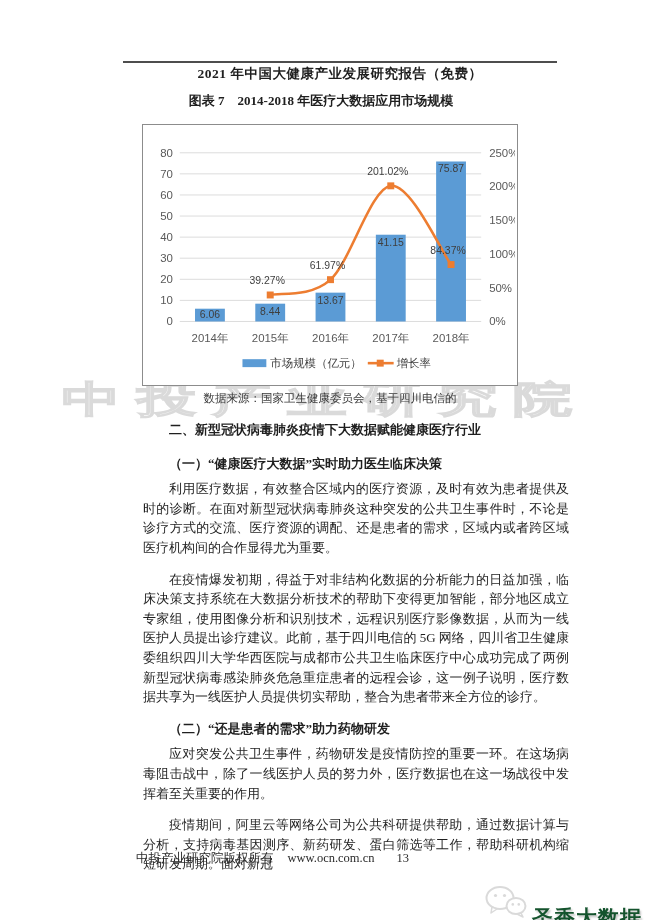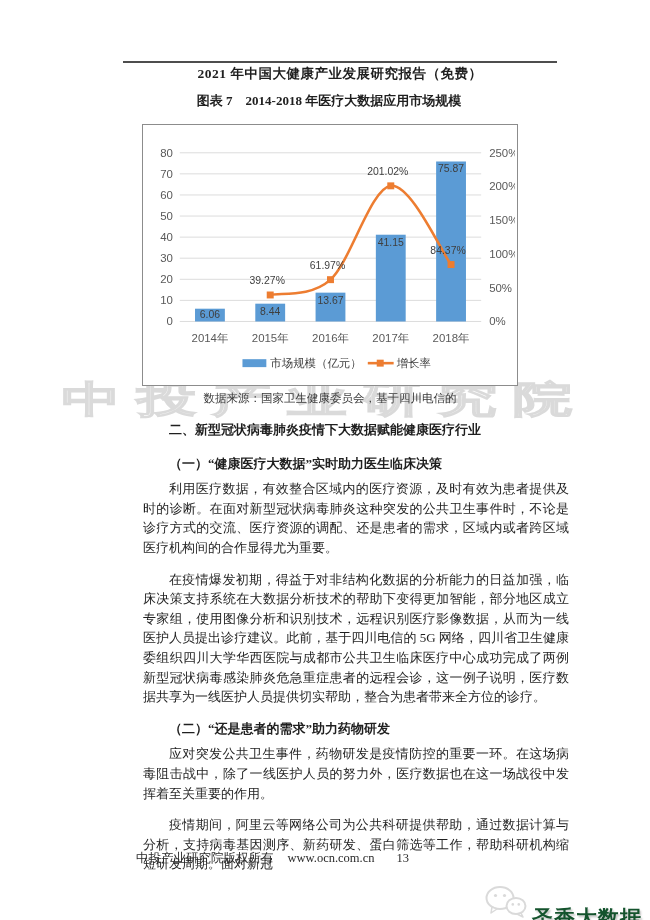--- a/index.html
+++ b/index.html
@@ -8,21 +8,21 @@
     font-family:"Liberation Serif","DejaVu Serif",serif;color:#1f1f1f;
   }
   .page{position:absolute;inset:0;}
 
   
   .page-header{position:absolute;left:123px;top:41px;width:434px;text-align:center;
     font-size:13.5px;font-weight:bold;letter-spacing:.5px;margin-top:24px;}
   .header-rule{position:absolute;left:123px;top:61px;width:434px;height:2px;background:#4d4d4d;}
 
   
-  .figure-title{position:absolute;left:142px;top:92px;width:374px;text-align:center;
+  .figure-title{position:absolute;left:134px;top:92px;width:374px;text-align:center;
     font-size:13px;font-weight:bold;}
   .chart-card{position:absolute;left:142px;top:124px;width:374px;height:260px;
     background:#ffffff;border:1px solid #8c8c8c;z-index:2;}
   .chart-card svg{display:block;}
   svg text{font-family:"Liberation Sans","DejaVu Sans",sans-serif;}
   .figure-source{position:absolute;left:143px;top:391px;width:374px;text-align:center;
     font-size:11.5px;color:#3a3a3a;z-index:3;}
 
   
   .watermark{position:absolute;left:0;top:375px;width:650px;text-align:center;white-space:nowrap;

